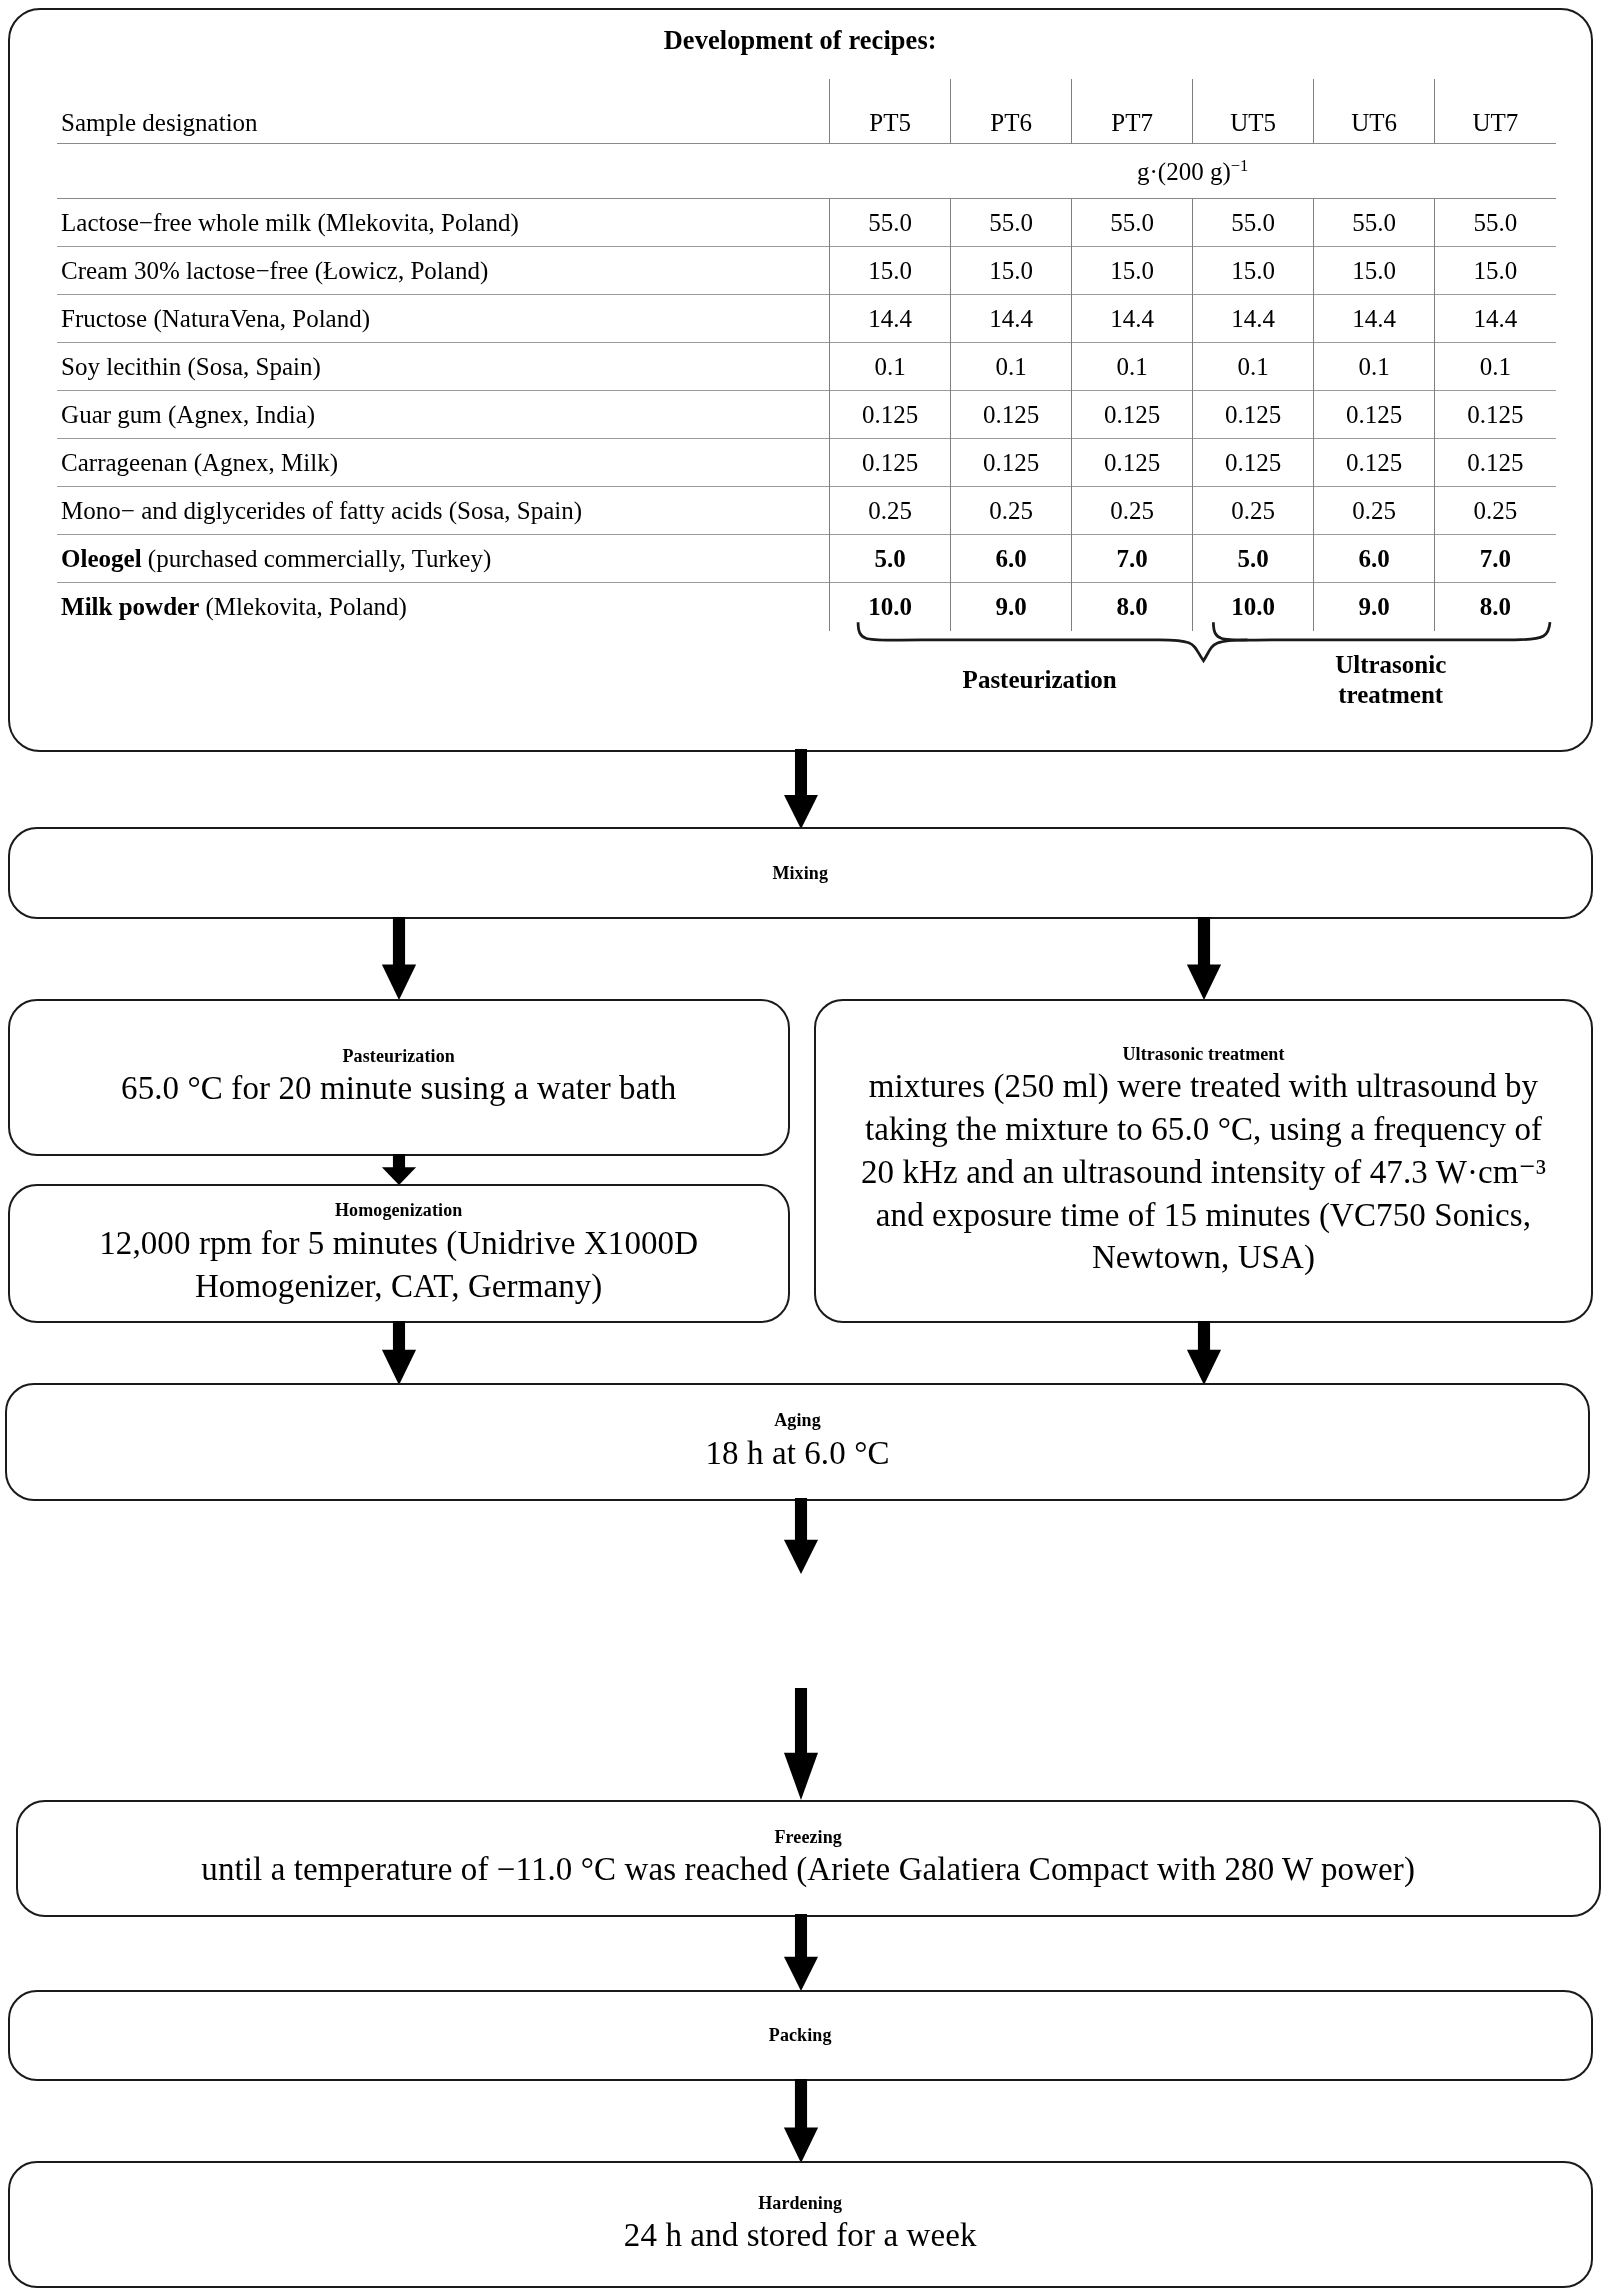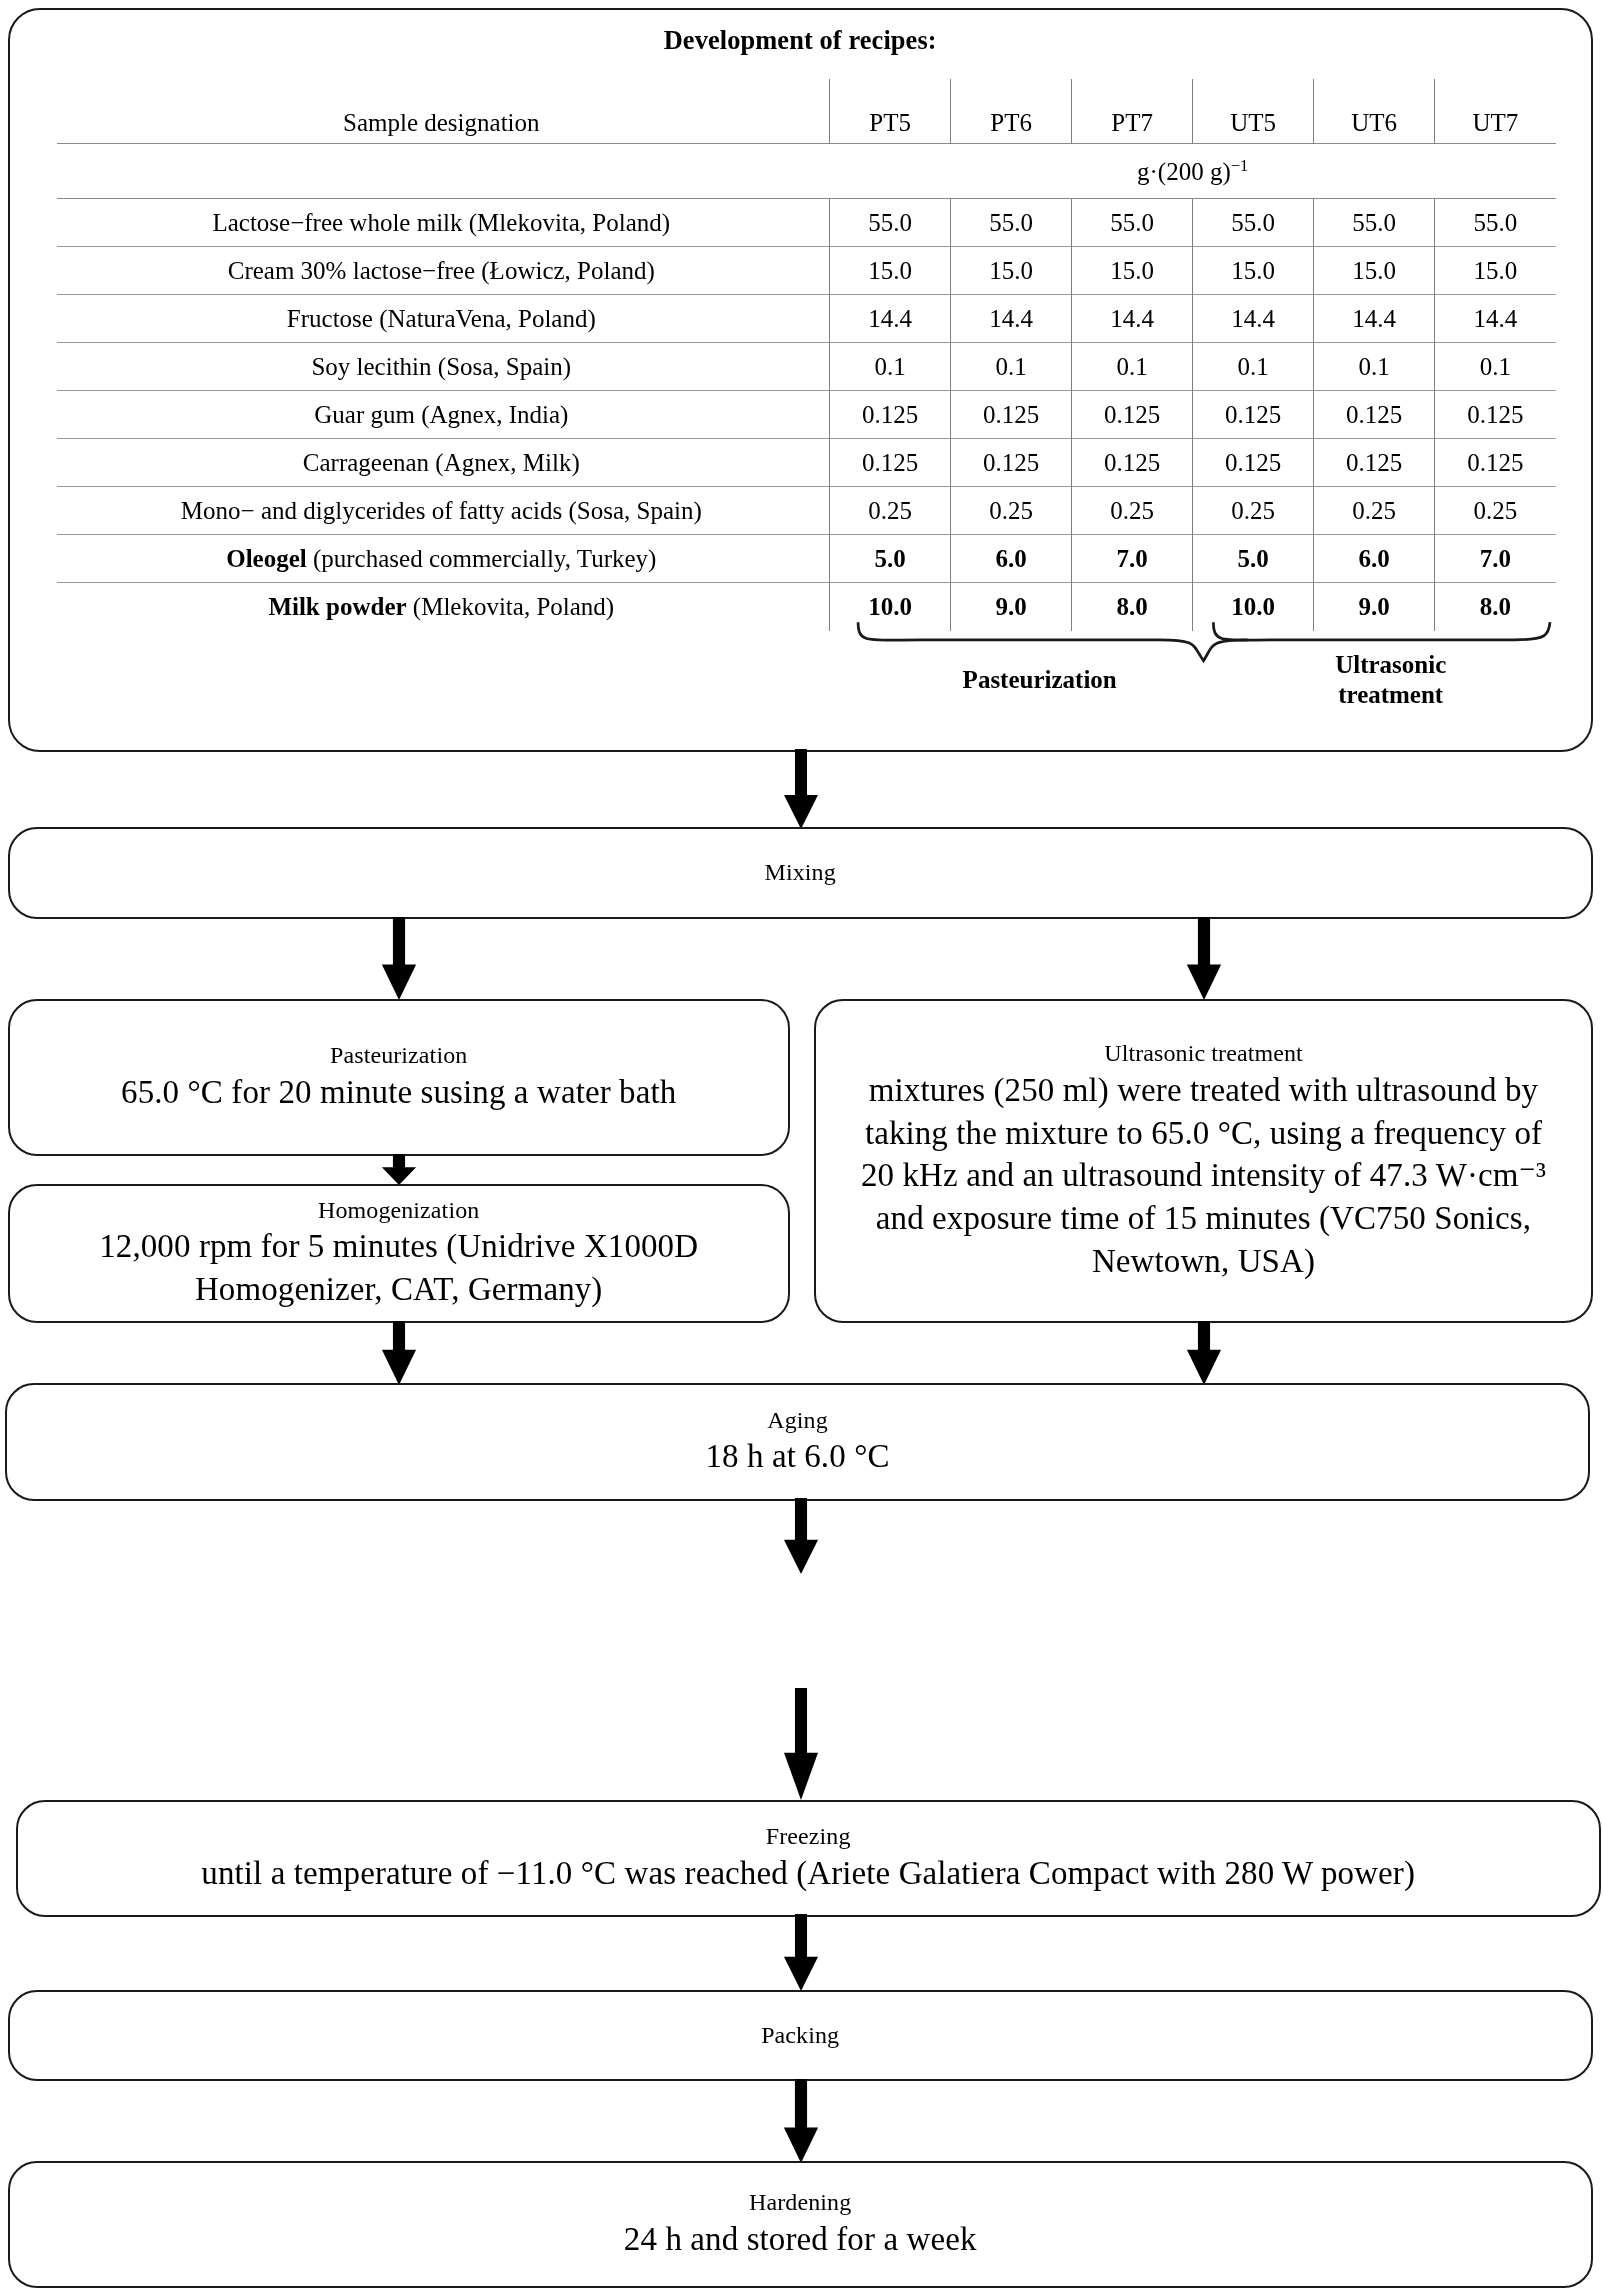--- a/index.html
+++ b/index.html
@@ -22,22 +22,22 @@
     position: absolute;
     border: 2.2px solid #1a1a1a;
     border-radius: 29px;
     background: #ffffff;
     display: flex;
     flex-direction: column;
     align-items: center;
     justify-content: center;
   }
   .box-title {
-    font-weight: normal;
-    font-size: 24px;
+    font-weight: bold;
+    font-size: 18px;
     line-height: 1.24;
     text-align: center;
     letter-spacing: 0.1px;
   }
   .box-sub {
     font-size: 33px;
     line-height: 1.30;
     text-align: center;
     letter-spacing: 0.1px;
   }
@@ -67,21 +67,21 @@
     top: 69px;
     width: 1499px;
     border-collapse: collapse;
     font-size: 25px;
   }
   table.recipe th, table.recipe td {
     padding: 0;
     vertical-align: middle;
   }
   .r-name {
-    text-align: center;
+    text-align: left;
     padding-left: 4.4px !important;
     padding-right: 7.7px !important;
     height: 48px;
     white-space: nowrap;
   }
   .r-val {
     text-align: center;
     width: 121px;
     height: 48px;
     border-left: 1.1px solid #7f7f7f;

